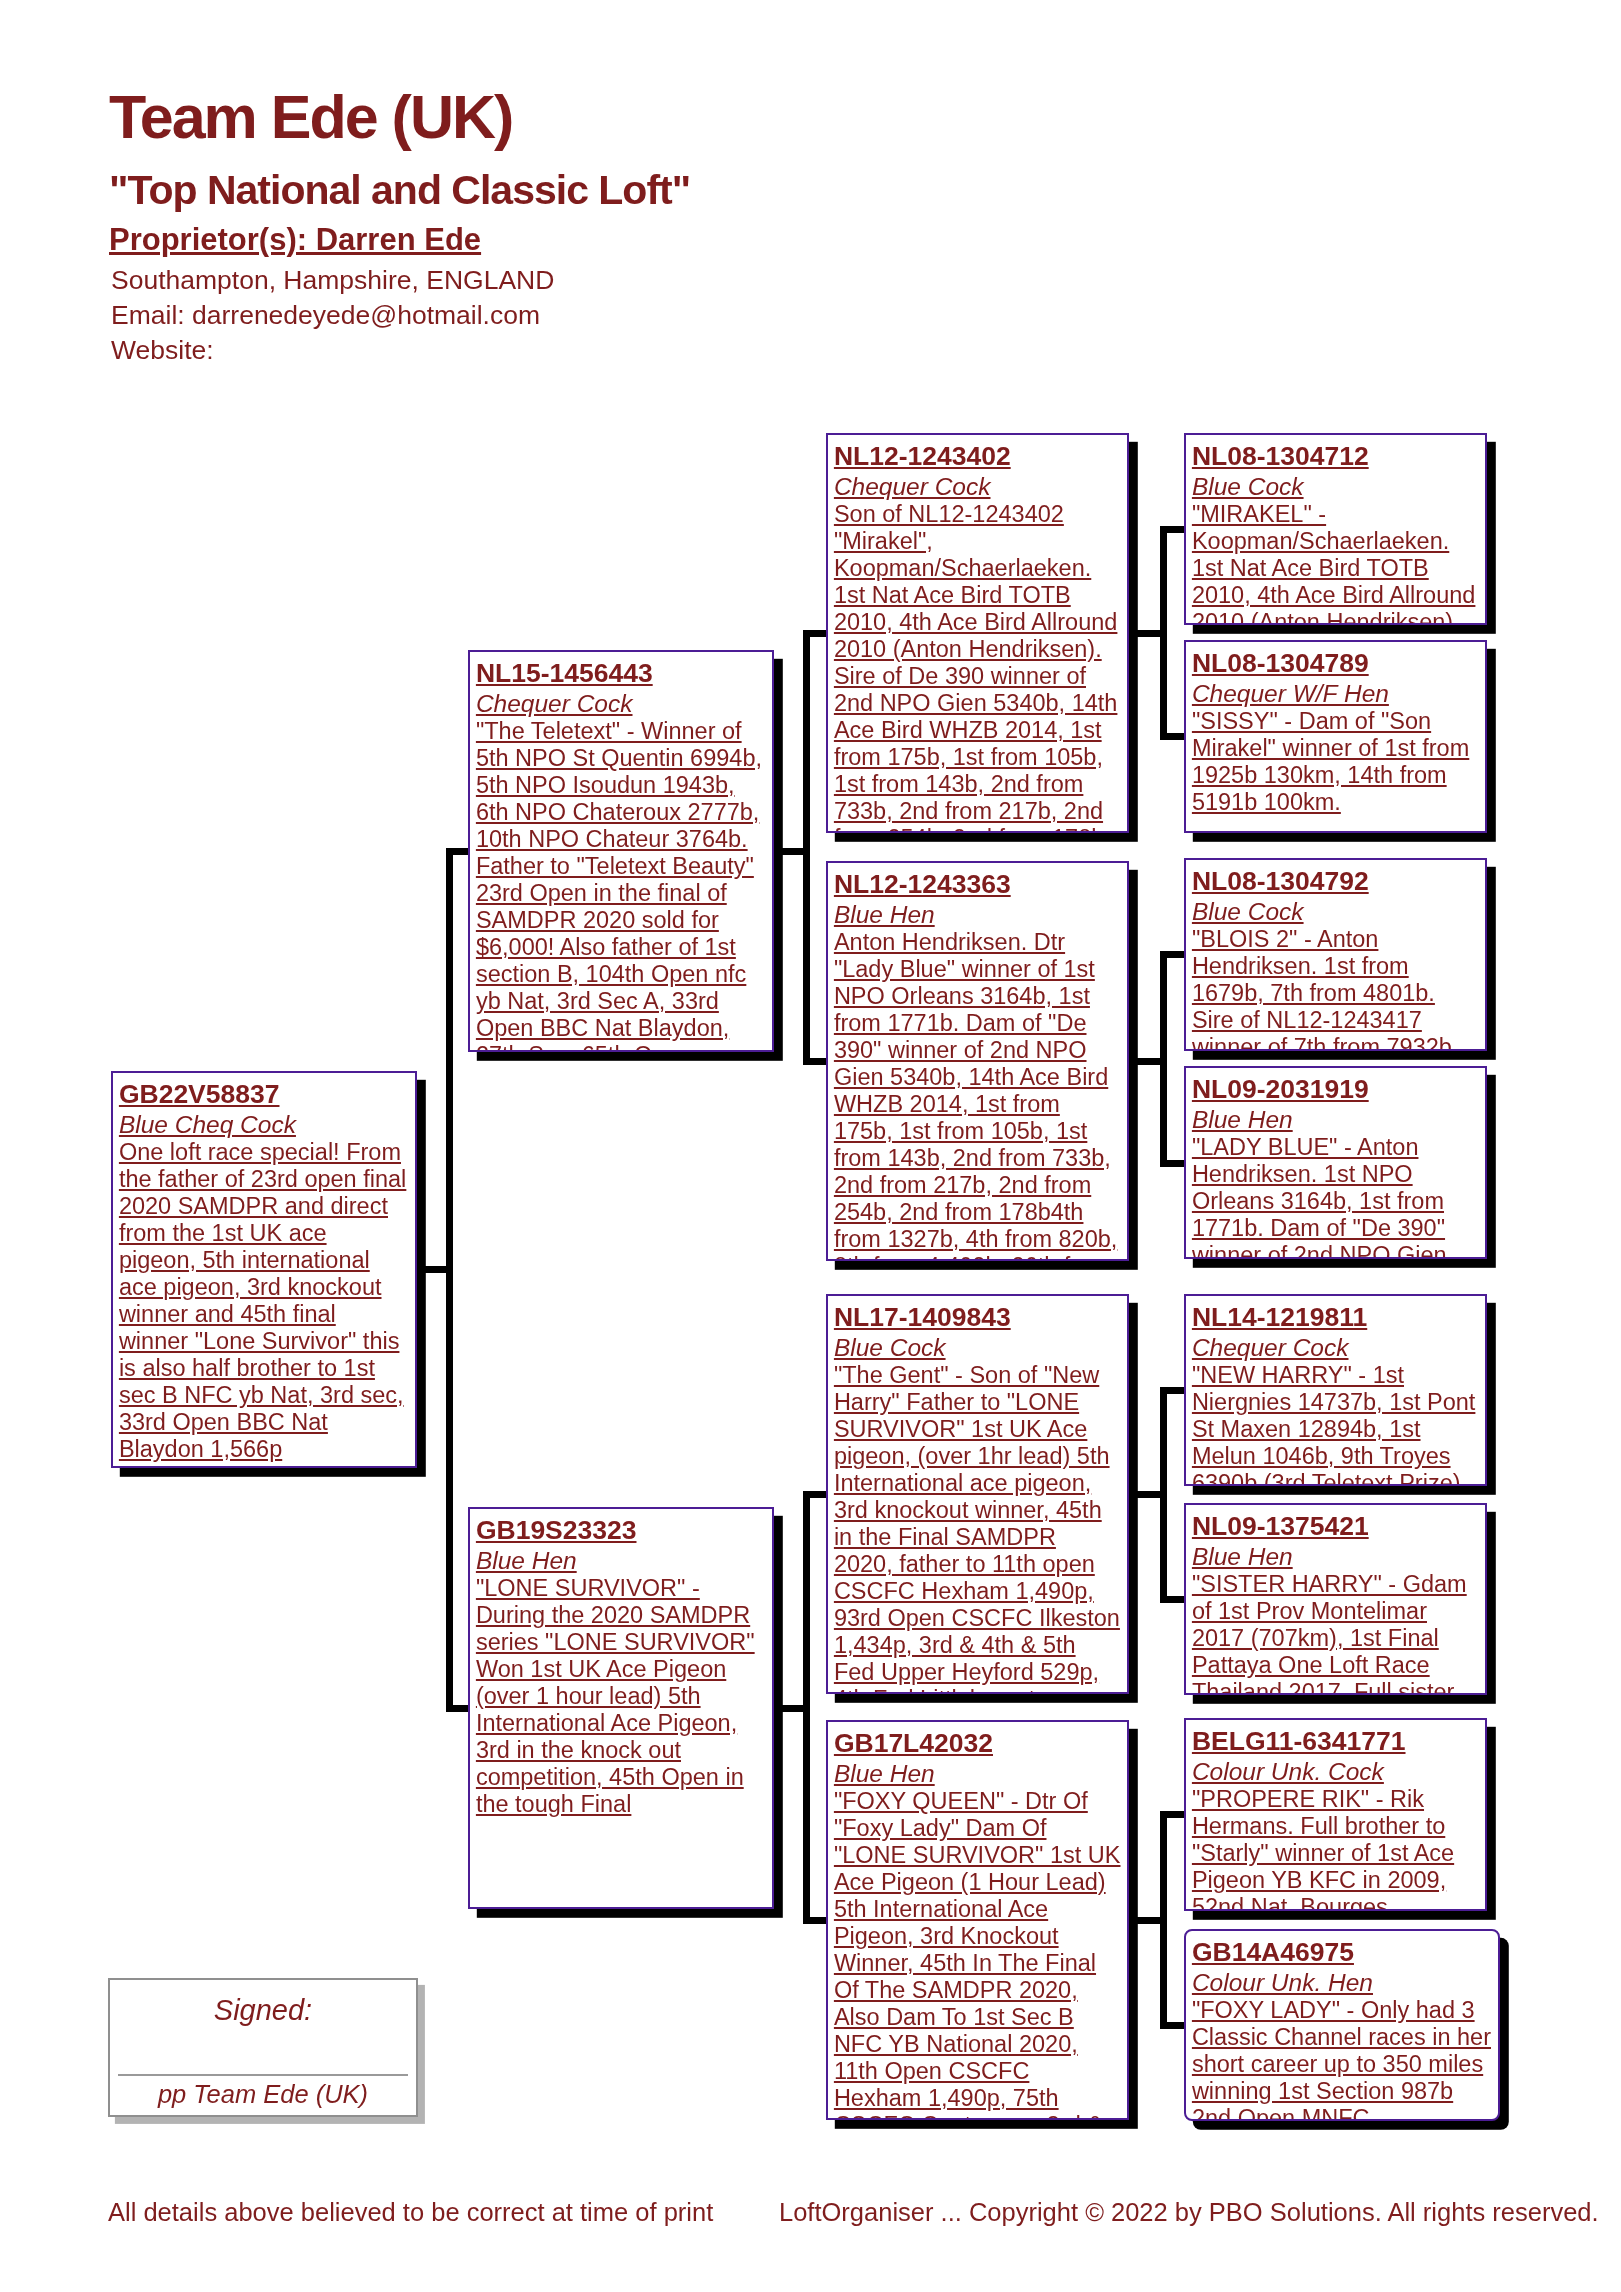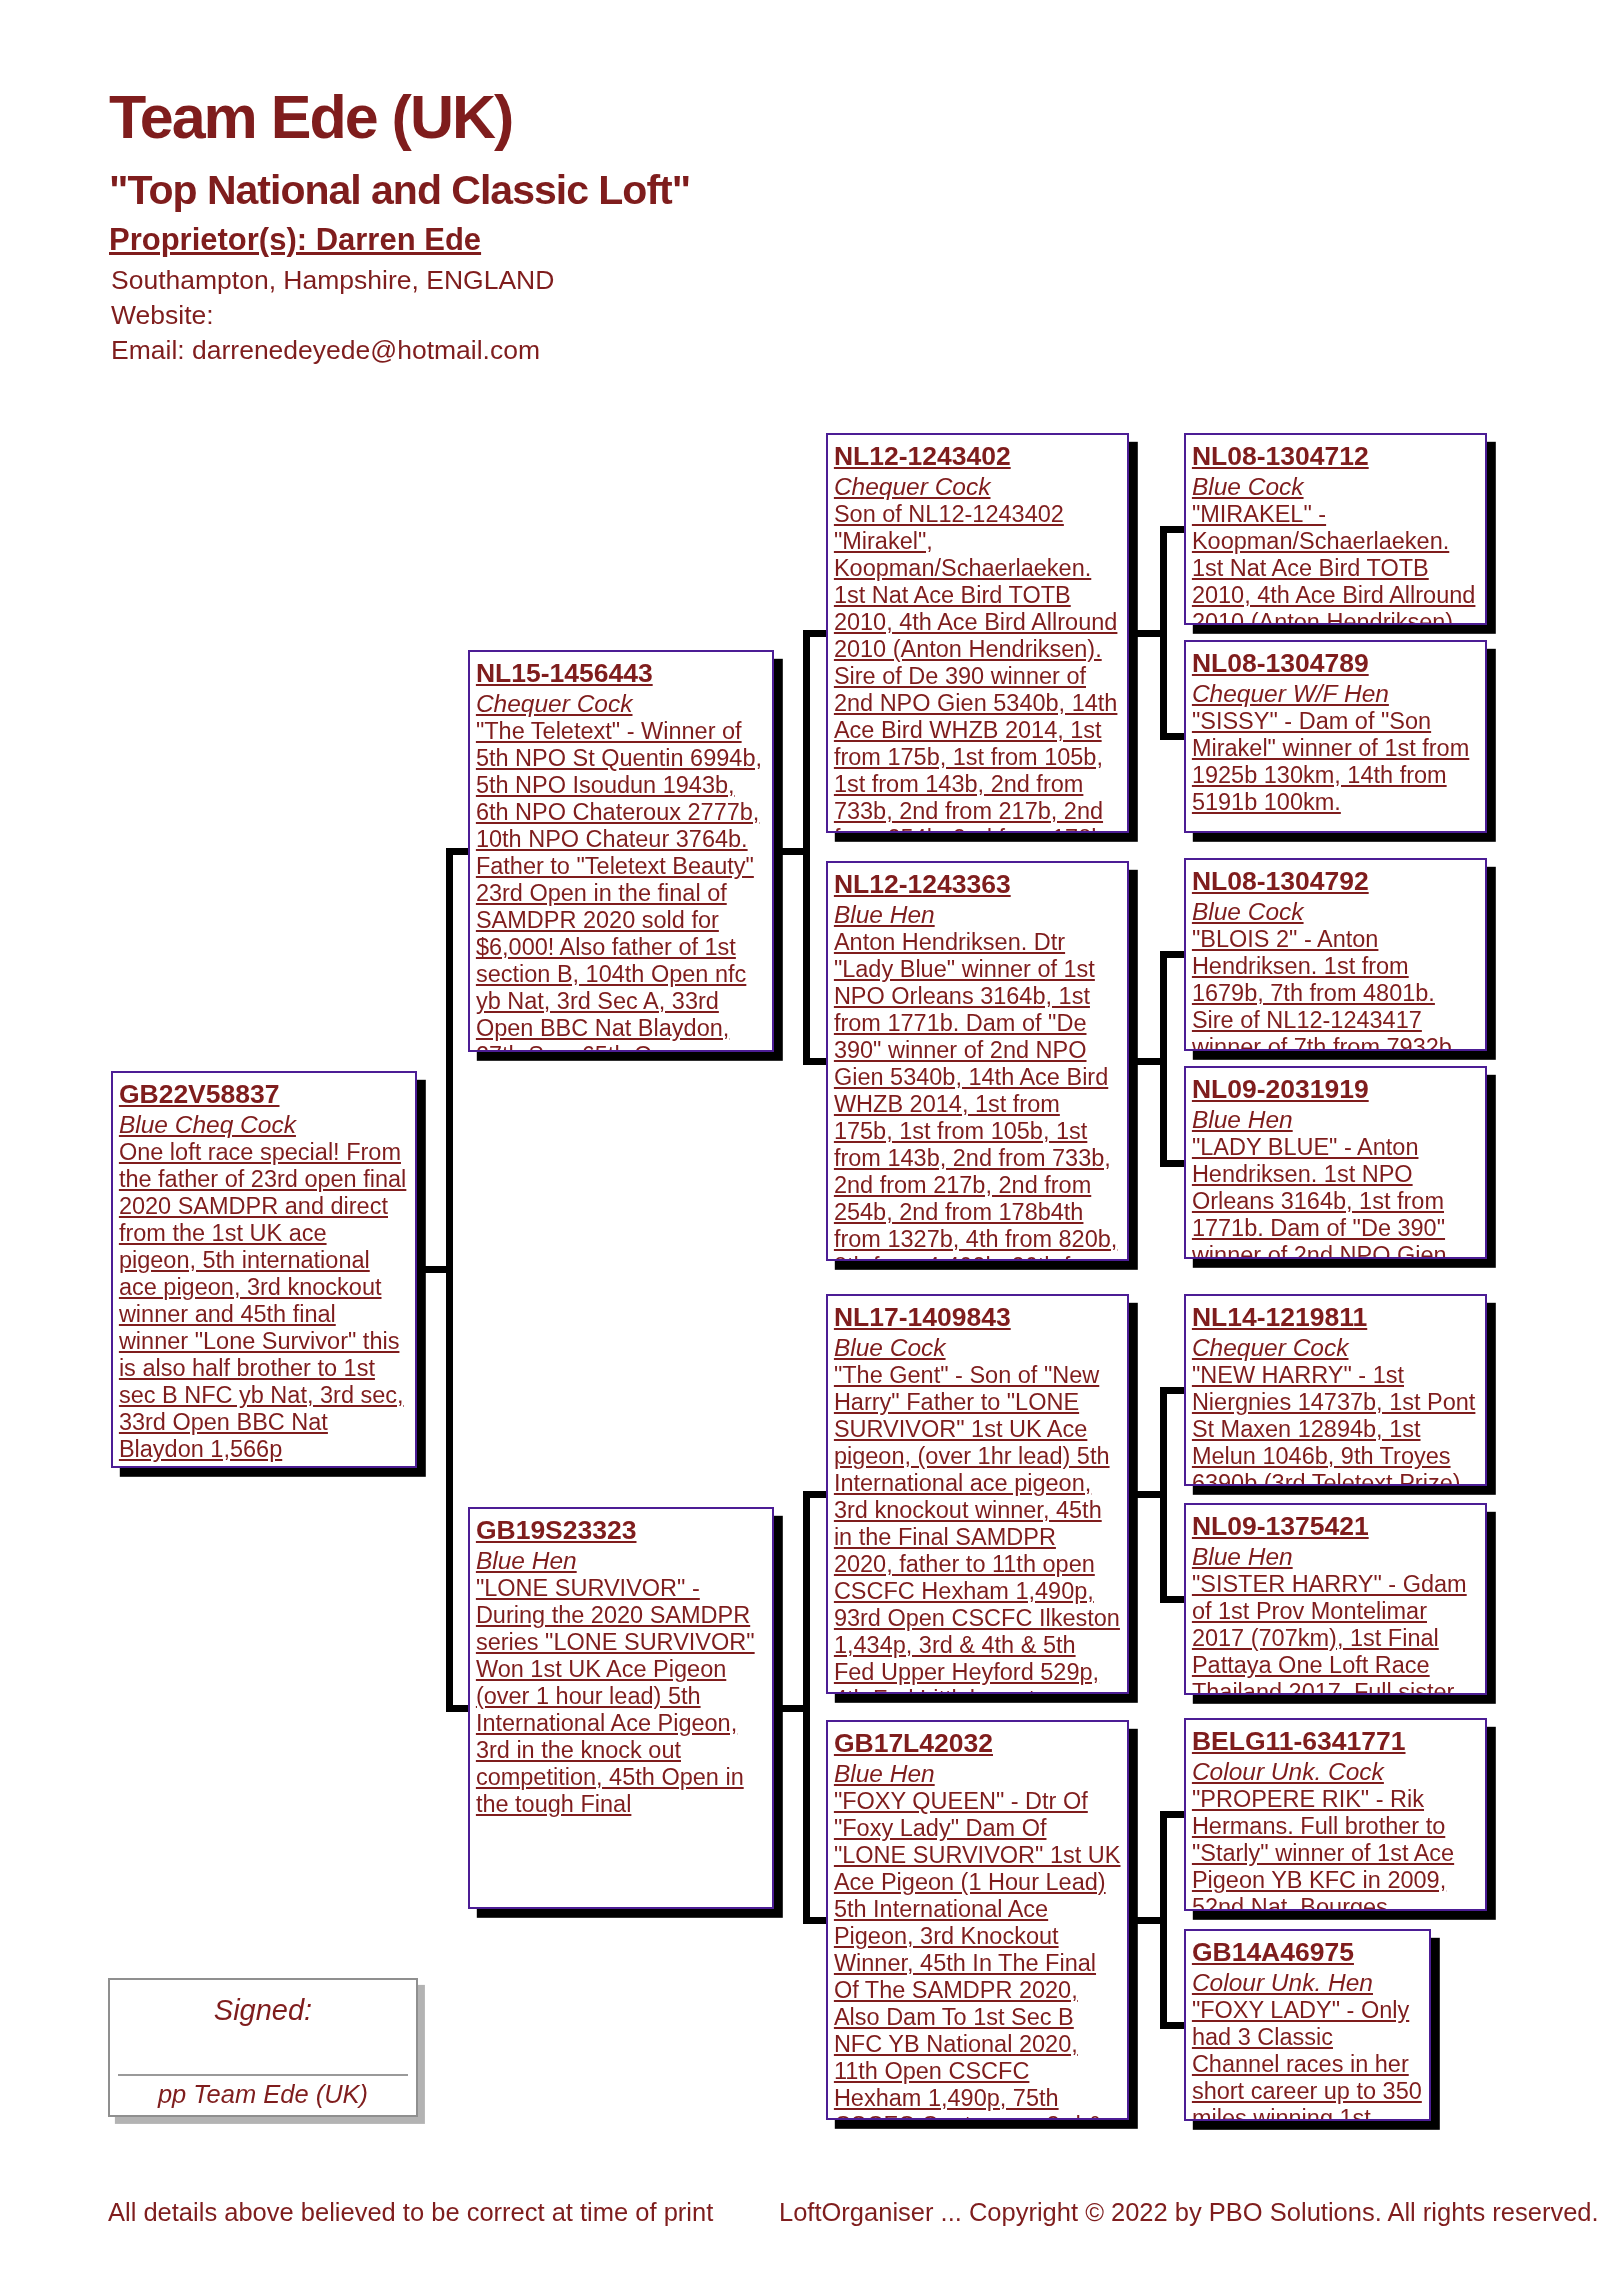--- a/index.html
+++ b/index.html
@@ -39,22 +39,22 @@
 </head>
 <body>
 
 <div class="page">
 
   <div class="loft-name">Team Ede (UK)</div>
   <div class="tagline">"Top National and Classic Loft"</div>
   <div class="proprietor">Proprietor(s): Darren Ede</div>
   <div class="contact">
     <div>Southampton, Hampshire, ENGLAND</div>
+    <div><span>Email:</span> <span>darrenedeyede@hotmail.com</span></div>
     <div><span>Website:</span></div>
-    <div><span>Email:</span> <span>darrenedeyede@hotmail.com</span></div>
   </div>
 
   <div class="cn" style="left:418px;top:1266px;width:35px;height:6.9px;"></div>
   <div class="cn" style="left:446px;top:848px;width:6.9px;height:864px;"></div>
   <div class="cn" style="left:446px;top:848px;width:21.6px;height:6.9px;"></div>
   <div class="cn" style="left:446px;top:1705px;width:21.6px;height:6.9px;"></div>
 
   <div class="cn" style="left:775px;top:848px;width:34px;height:6.9px;"></div>
   <div class="cn" style="left:803px;top:630px;width:6.9px;height:434px;"></div>
   <div class="cn" style="left:803px;top:630px;width:23.5px;height:6.9px;"></div>
@@ -151,21 +151,21 @@
   <div class="pbox" style="left:1184px;top:1503px;width:303px;height:192px;">
     <div class="ring">NL09-1375421</div>
     <div class="colour">Blue Hen</div>
     <div class="notes">"SISTER HARRY" - Gdam of 1st Prov Montelimar 2017 (707km), 1st Final Pattaya One Loft Race Thailand 2017. Full sister to the legendary</div>
   </div>
   <div class="pbox" style="left:1184px;top:1718px;width:303px;height:193px;">
     <div class="ring">BELG11-6341771</div>
     <div class="colour">Colour Unk. Cock</div>
     <div class="notes">"PROPERE RIK" - Rik Hermans. Full brother to "Starly" winner of 1st Ace Pigeon YB KFC in 2009, 52nd Nat. Bourges 37357p, 177th</div>
   </div>
-  <div class="pbox" style="left:1184px;top:1929px;width:247px;height:192px;">
+  <div class="pbox" style="left:1184px;top:1929px;width:316px;height:192px;border-radius:8px;">
     <div class="ring">GB14A46975</div>
     <div class="colour">Colour Unk. Hen</div>
     <div class="notes">"FOXY LADY" - Only had 3 Classic Channel races in her short career up to 350 miles winning 1st Section 987b 2nd Open MNFC Countances</div>
   </div>
 
   <div class="signed-box">
     <div class="signed-label">Signed:</div>
     <div class="signature-line"></div>
     <div class="signed-by">pp Team Ede (UK)</div>
   </div>

